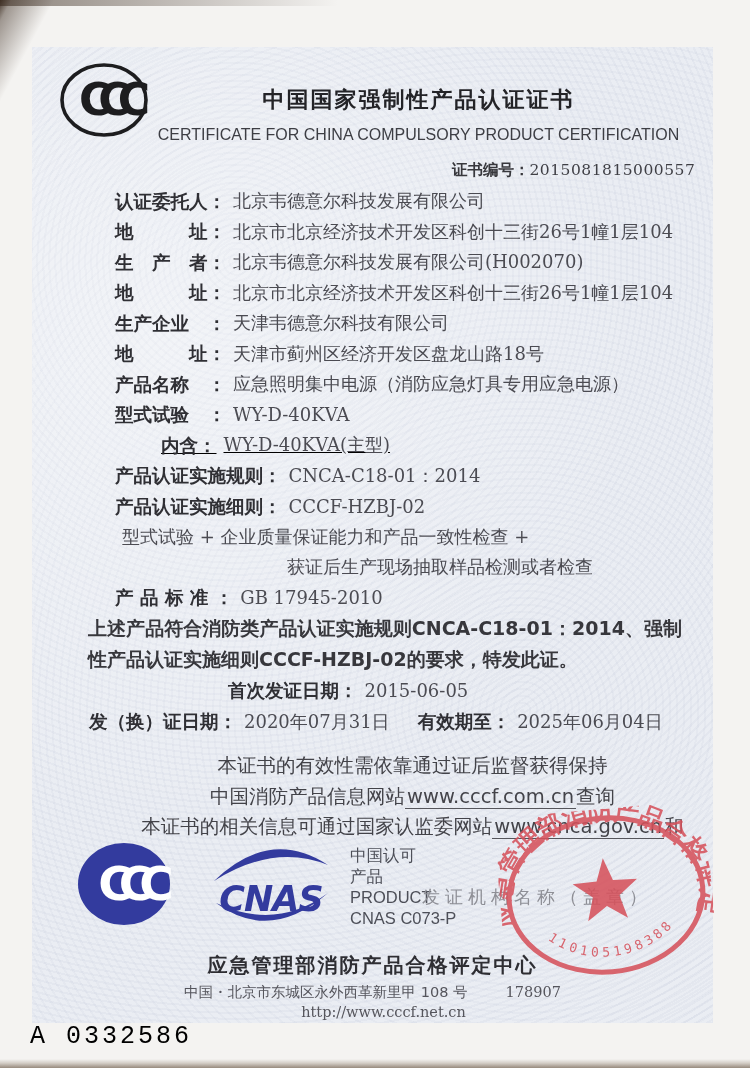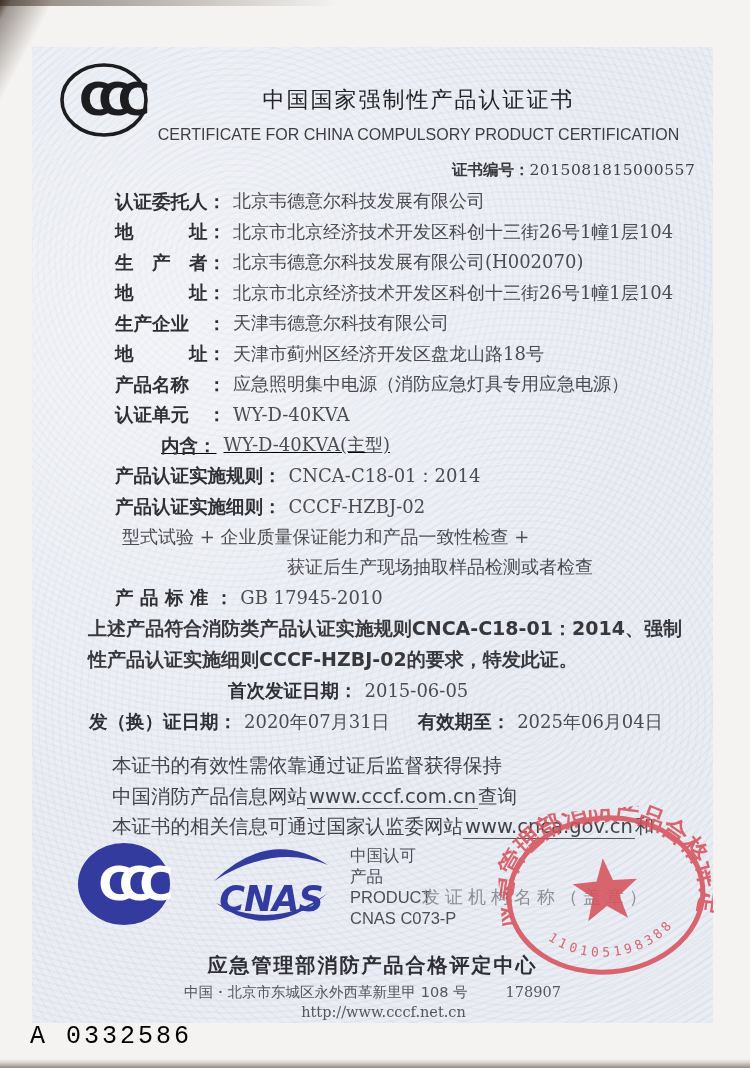--- a/index.html
+++ b/index.html
@@ -30,21 +30,21 @@
     position:absolute;left:32px;top:47px;width:681px;height:976px;
     background-color:#eaedf3;
     background-image:
       radial-gradient(circle at 20% 30%, rgba(255,255,255,.4), rgba(255,255,255,0) 55%),
       repeating-radial-gradient(circle at 30% 22%, rgba(140,150,182,.07) 0 2px, rgba(255,255,255,0) 2px 6px),
       repeating-radial-gradient(circle at 72% 68%, rgba(140,150,182,.06) 0 2px, rgba(255,255,255,0) 2px 7px);
   }
   
   .ccc-top{position:absolute;left:26px;top:14px;width:92px;height:78px;}
   .header{position:absolute;left:0;right:0;top:38px;text-align:center;padding-left:92px;}
-  .title{font-size:22px;font-weight:normal;letter-spacing:2px;color:#232327;}
+  .title{font-size:22px;font-weight:bold;letter-spacing:2px;color:#232327;}
   .subtitle{margin-top:11px;font-size:16px;color:#3d3e44;font-family:"Liberation Sans",sans-serif;}
   .cert-no{position:absolute;left:420px;top:113px;font-size:15.5px;color:#38383d;font-weight:bold;}
   .cert-no .num{font-family:"DejaVu Serif",serif;font-weight:normal;color:#3f3f45;letter-spacing:.5px;}
   
   .rows{position:absolute;left:83px;top:139px;right:8px;}
   .row{height:30.5px;display:flex;align-items:center;}
   .row .lbl{font-weight:bold;font-size:18.5px;color:#2f2f34;white-space:pre;flex:none;}
   .row .val{font-size:18px;color:#4b4b52;margin-left:7px;white-space:pre;font-family:"DejaVu Serif","DejaVu Sans",serif;}
   .row.indent{padding-left:46px;text-decoration:underline;}
   .row.cont{padding-left:165px;}
@@ -52,21 +52,21 @@
     position:absolute;left:56px;top:566px;width:594px;
     font-size:19px;font-weight:600;color:#37373c;line-height:31px;text-align:justify;
   }
   .date-first{position:absolute;left:196px;top:631px;}
   .date-reissue{position:absolute;left:57px;top:662px;}
   .drow{display:flex;align-items:center;}
   .drow .lbl{font-weight:bold;font-size:18.5px;color:#2f2f34;white-space:pre;}
   .drow .val{font-size:18px;color:#4b4b52;margin-left:7px;white-space:pre;font-family:"DejaVu Serif","DejaVu Sans",serif;}
   .drow .gap{width:28px;}
   
-  .notices{position:absolute;left:0;right:0;top:704px;padding-left:80px;
+  .notices{position:absolute;left:0;right:0;top:704px;text-align:center;padding-left:80px;
     font-size:19.5px;color:#434349;line-height:30.5px;}
   .notices .url{border-bottom:1.5px solid #55555b;padding:0 2px;}
   
   .ccc-blue{position:absolute;left:44px;top:794px;width:96px;height:86px;}
   .cnas{position:absolute;left:176px;top:790px;width:126px;height:96px;}
   .accr{position:absolute;left:318px;top:799px;font-size:16.5px;line-height:20.5px;color:#4d4f58;}
   .accr .en{font-family:"Liberation Sans",sans-serif;}
   
   .sign-hint{position:absolute;left:390px;top:838px;z-index:1;font-size:18px;letter-spacing:5px;color:#8e8f96;white-space:pre;}
   .stamp{position:absolute;left:468px;top:762px;width:212px;height:172px;z-index:2;opacity:.87;transform:rotate(-5deg);}
@@ -125,21 +125,21 @@
         </div>
       <div class="row">
           <span class="lbl">地　　　址：</span>
           <span class="val">天津市蓟州区经济开发区盘龙山路18号</span>
         </div>
       <div class="row">
           <span class="lbl">产品名称　：</span>
           <span class="val">应急照明集中电源（消防应急灯具专用应急电源）</span>
         </div>
       <div class="row">
-          <span class="lbl">认证单元　：</span>
+          <span class="lbl">型式试验　：</span>
           <span class="val">WY-D-40KVA</span>
         </div>
       <div class="row indent">
           <span class="lbl">内含：</span>
           <span class="val">WY-D-40KVA(主型)</span>
         </div>
       <div class="row">
           <span class="lbl">产品认证实施规则：</span>
           <span class="val">CNCA-C18-01：2014</span>
         </div>

